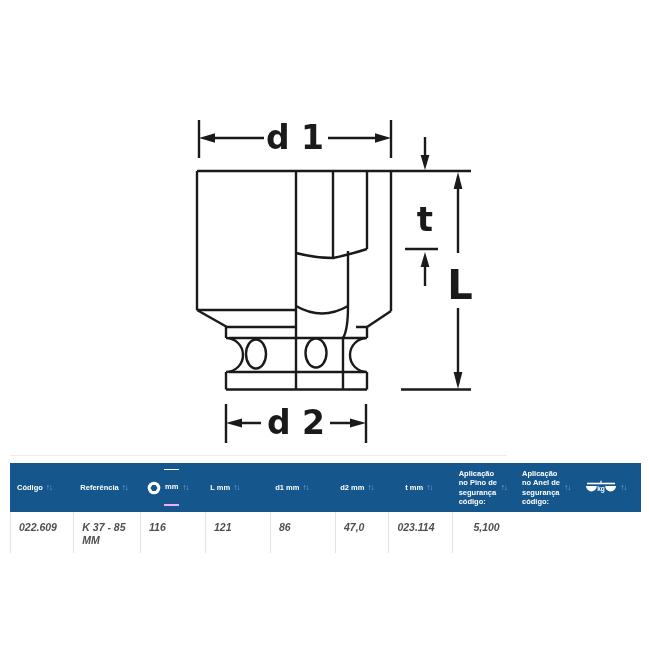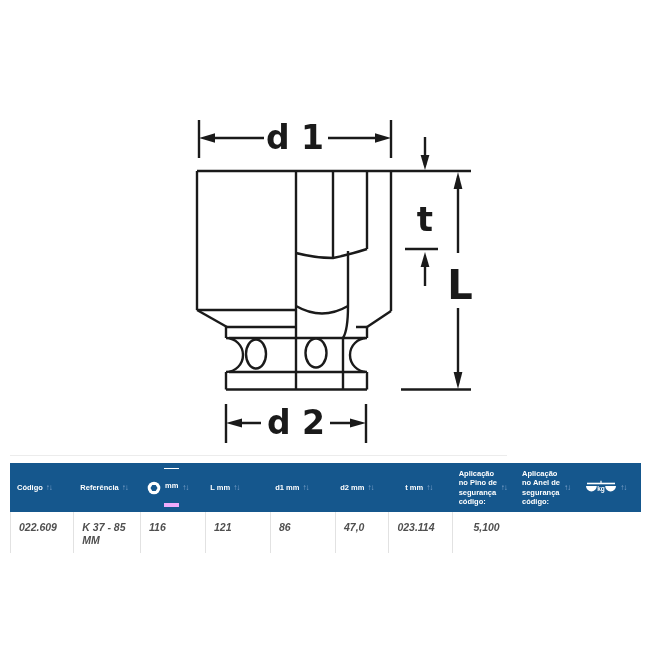--- a/index.html
+++ b/index.html
@@ -14,21 +14,21 @@
   .divider { position:absolute; top:455px; left:10px; width:497px; height:1px; background:#ececec; }
 
   
   .spec-table { position:absolute; top:463px; left:10px; width:631px; }
   .thead { display:flex; background:#15578d; color:#fff; height:49px; }
   .th { display:flex; align-items:center; gap:3px; padding:2px 2px 2px 7px; font-size:7.5px; font-weight:bold; line-height:1.25; }
   .sort { color:#7fa3c9; font-size:8px; letter-spacing:-1px; white-space:nowrap; flex:none; }
   .c0{width:63.3px}.c1{width:66.7px}.c2{width:63.3px}.c3{width:65px}.c4{width:65px}
   .c5{width:65px}.c6{width:53.4px}.c7{width:63.3px}.c8{width:63.3px}.c9{width:62.7px}
   .c7 .lbl, .c8 .lbl { width:39px; }
-  .mm-label { border-top:1px solid #fff; border-bottom:4px solid #f0abfc; padding:12px 1px; }
+  .mm-label { border-top:1px solid #fff; border-bottom:2px solid #f0abfc; padding:12px 1px; }
   .nut-icon, .scale-icon { flex:none; display:block; }
   .trow { display:flex; border-left:1px solid #e2e2e2; height:41px; background:#fff;font-style:italic; }
   .td { padding:9px 3px 0 8px; font-size:10.5px; font-weight:bold; color:#4f4f4f; line-height:1.2;
         border-right:1px solid #e2e2e2; overflow:hidden; }
   .td:last-child { border-right:none;text-align:center; }
 </style>
 </head>
 <body>
 
 <div class="stage">

